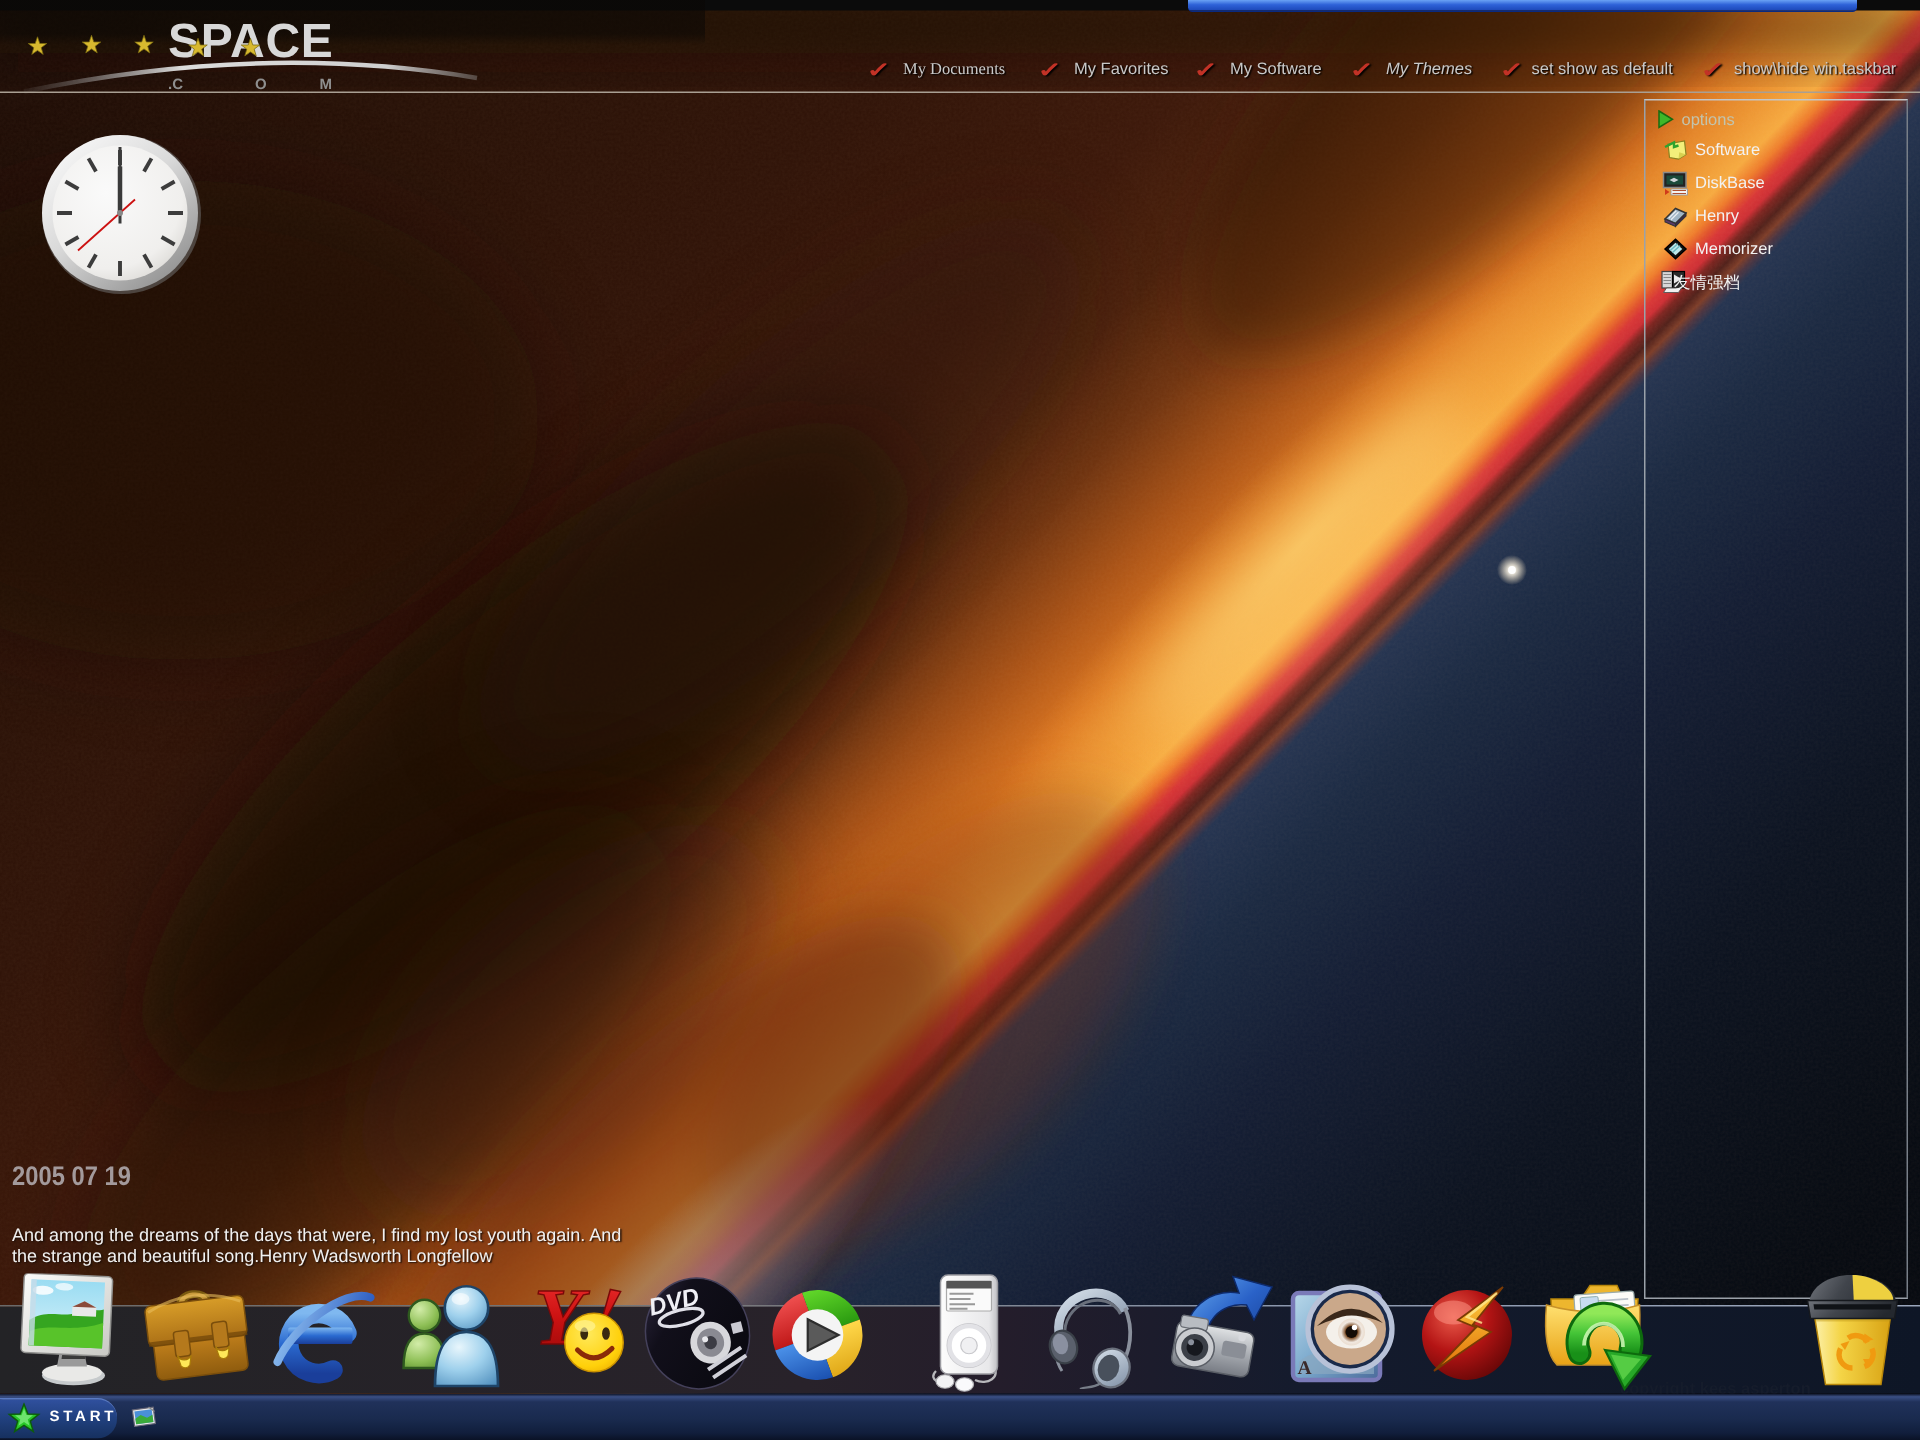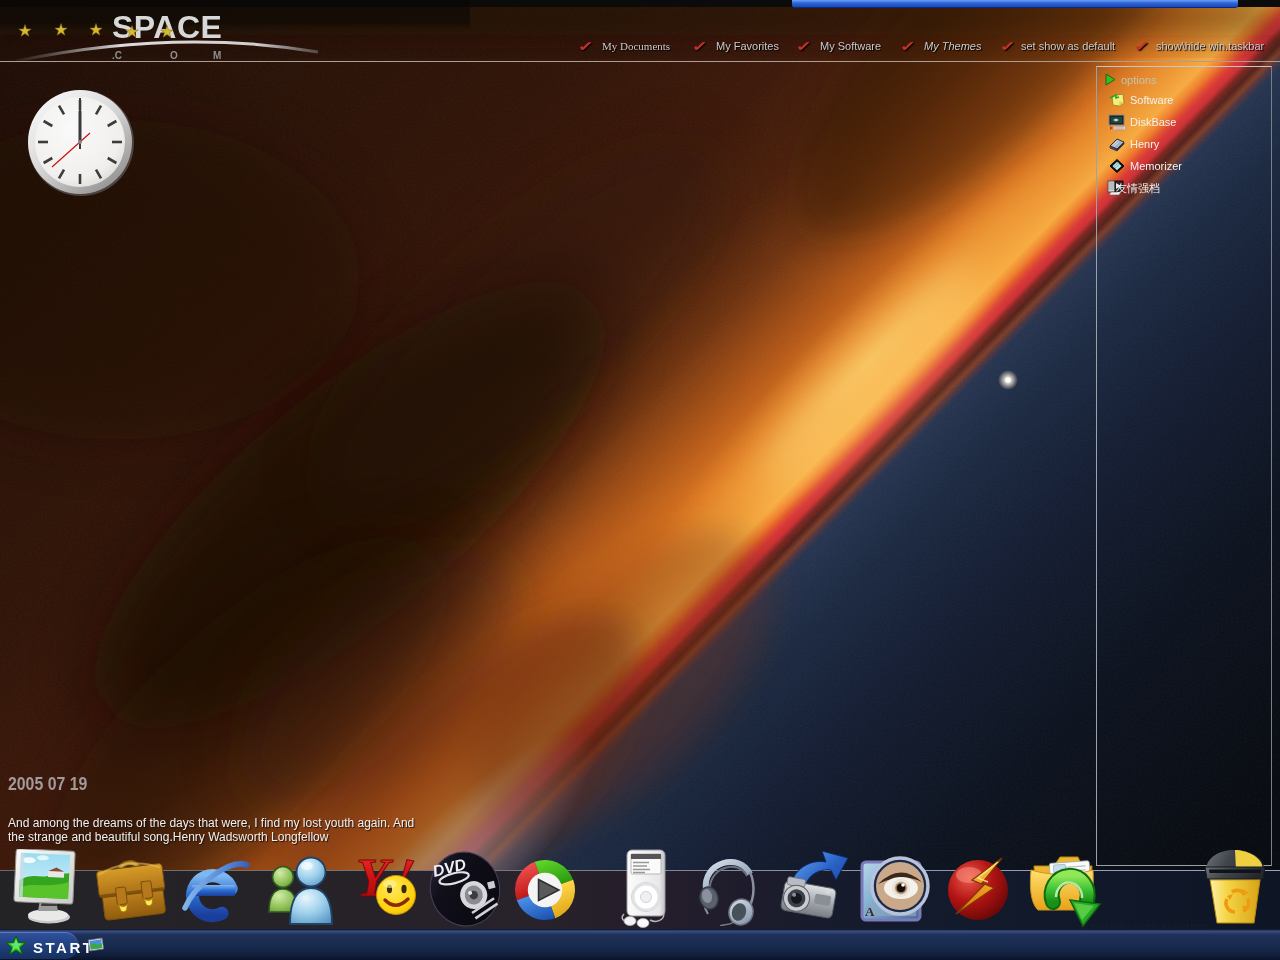--- a/index.html
+++ b/index.html
@@ -565,21 +565,21 @@
     <path d="M 25 48 l 6 -2 l -3 6 Z" fill="#f09a10"></path>
   </svg>
   </div>
 
 <div class="abs" id="taskbar" style="left:0;top:929px;width:1280px;height:31px;background:linear-gradient(180deg,#0a0e1c 0%,#3a4f84 7%,#20315a 18%,#192a4e 55%,#111e3c 85%,#0a1226 100%);">
   <div class="abs" style="left:0;top:3px;width:78px;height:26px;background:linear-gradient(180deg,#30509e 0%,#20407e 50%,#16305e 100%);border-radius:0 13px 13px 0;border-top:1px solid #5a7ac2;"></div>
   <svg class="abs" style="left:5px;top:6px;" width="22" height="22" viewBox="0 0 22 22">
     <path d="M11 1 L13.6 7.6 L20.8 7.9 L15.2 12.4 L17.2 19.3 L11 15.3 L4.8 19.3 L6.8 12.4 L1.2 7.9 L8.4 7.6 Z" fill="#28c828" stroke="#0c5c0c" stroke-width="1"></path>
     <path d="M11 4 L12.6 8.3 L17 8.5 L13.5 11.3 L14.7 15.5 L11 13 L7.3 15.5 L8.5 11.3 L5 8.5 L9.4 8.5 Z" fill="#8af08a" opacity="0.7"></path>
   </svg>
-  <div class="abs" style="left:33px;top:10px;font-size:15px;font-weight:bold;color:#ffffff;letter-spacing:2.5px;">START</div>
+  <div class="abs" style="left:33px;top:10px;font-size:10px;font-weight:bold;color:#ffffff;letter-spacing:2.5px;">START</div>
   <svg class="abs" style="left:87px;top:7px;" width="18" height="17" viewBox="0 0 18 17">
     <g transform="rotate(-8 9 9)">
         <rect x="2" y="3" width="14" height="11" fill="#e8e8e8" stroke="#667" stroke-width="0.8"></rect>
         <rect x="3.2" y="4.2" width="11.6" height="8.6" fill="#4a90d8"></rect>
         <path d="M3.2 9 L7 7 L11 9.5 L14.8 8 L14.8 12.8 L3.2 12.8 Z" fill="#3aaa3a"></path>
       </g>
     <path d="M12 2 L16 5" stroke="#888" stroke-width="1"></path>
   </svg>
 </div>
 

